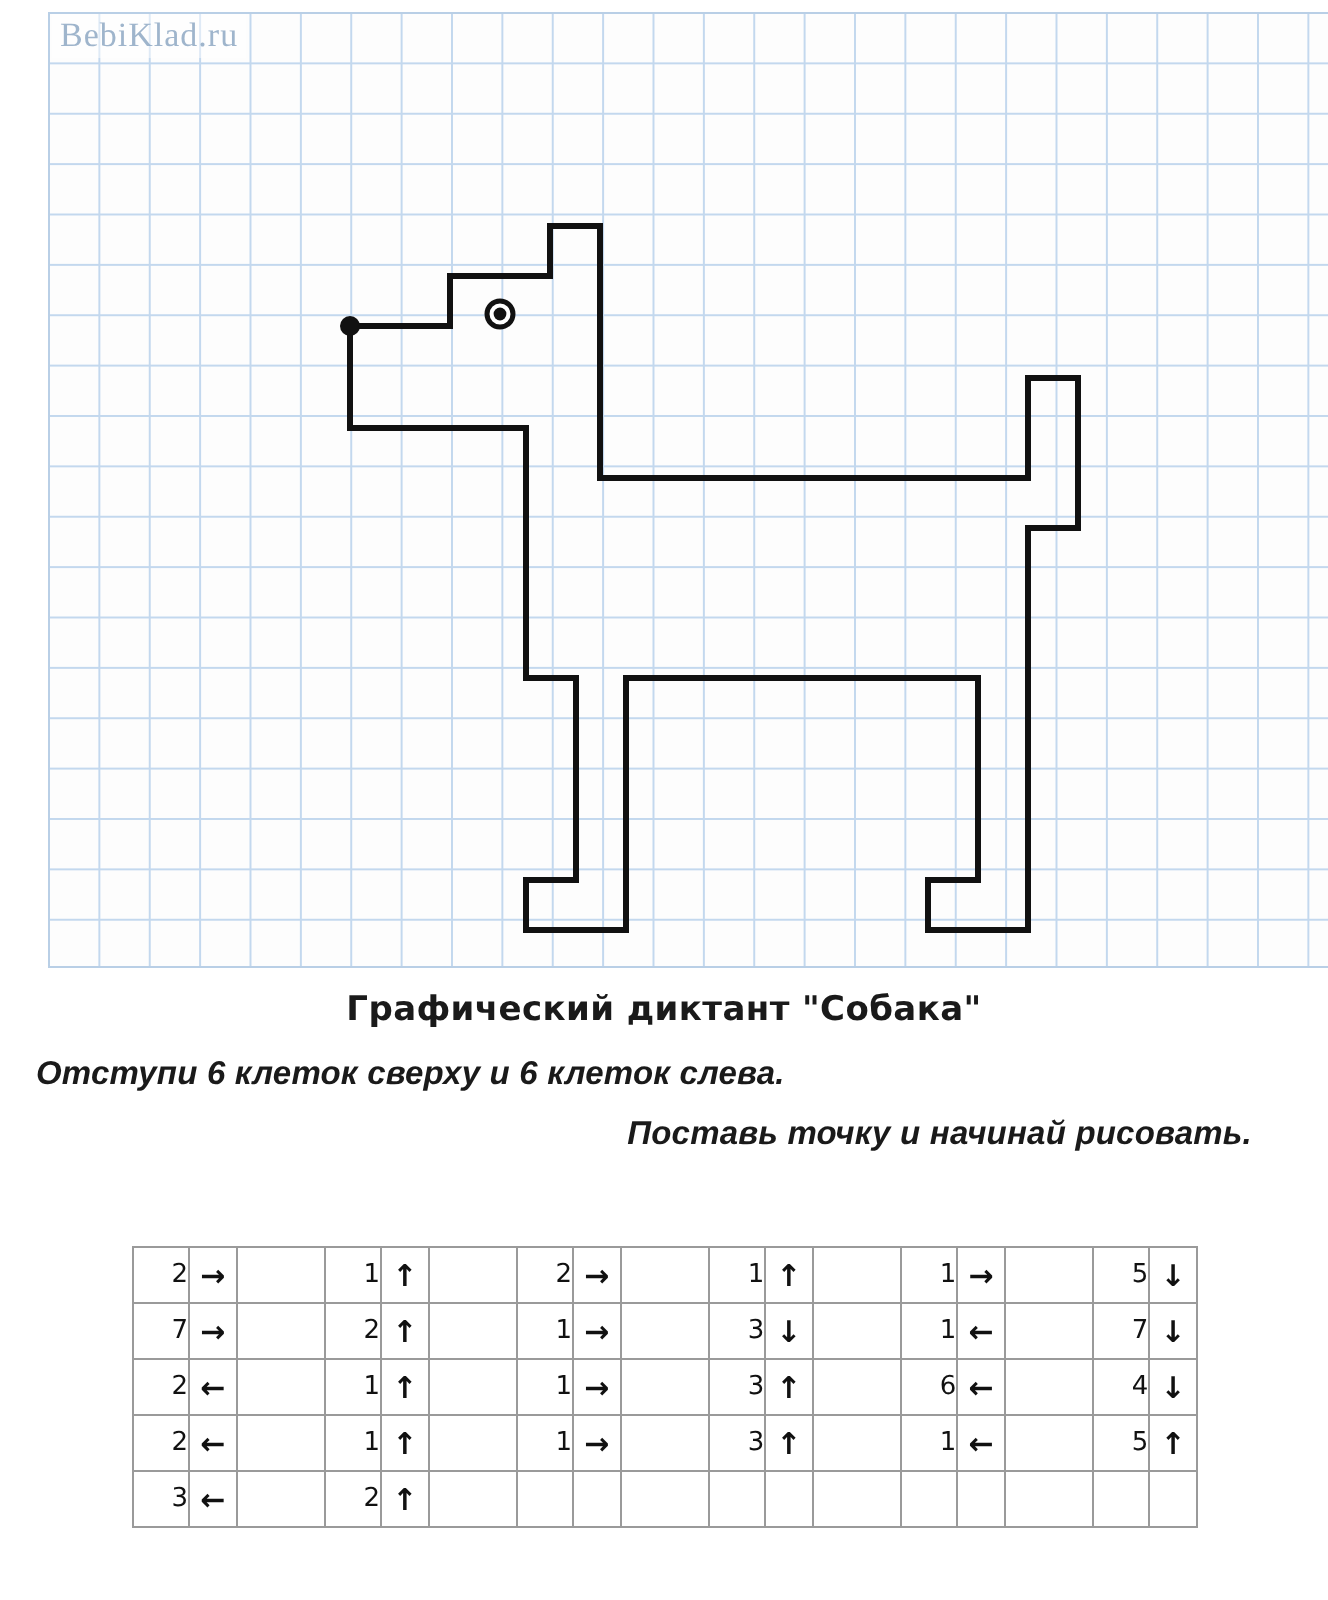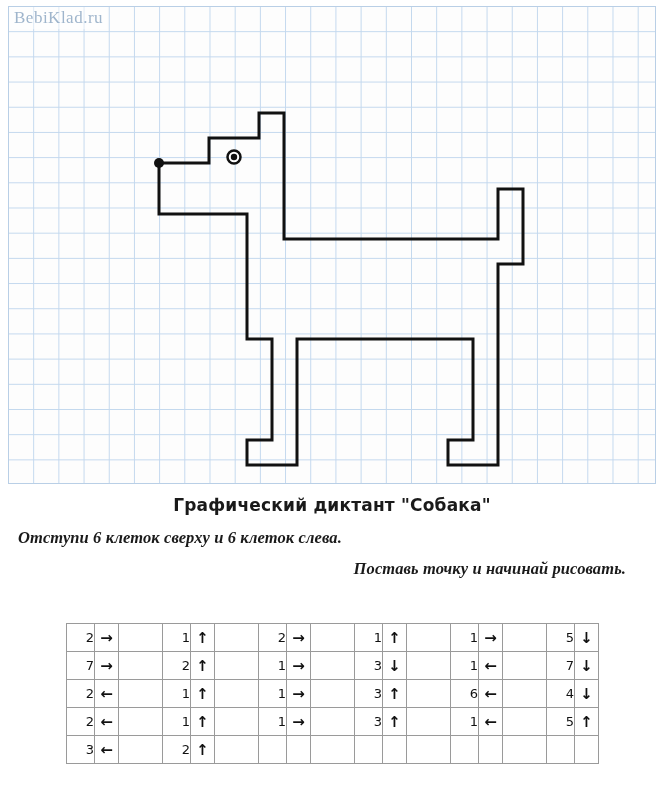--- a/index.html
+++ b/index.html
@@ -11,21 +11,21 @@
     width: 664px;
     height: 800px;
     font-family: "Liberation Sans", sans-serif;
     position: relative;
     overflow: hidden;
   }
 
   
   .grid-wrap {
     position: absolute;
-    left: 0;
+    left: 16px;
     top: 0;
     width: 533px;
     height: 490px;
   }
   .grid-paper {
     position: absolute;
     left: 8px;
     top: 6px;
     width: 648px;
     height: 478px;
@@ -70,21 +70,21 @@
   }
   .caption-title {
     font-family: "DejaVu Sans", sans-serif;
     font-weight: bold;
     font-size: 17px;
     color: #1a1a1a;
     letter-spacing: 0.2px;
     margin-bottom: 13px;
   }
   .caption-line {
-    font-family: Liberation Serif, serif;
+    font-family: Liberation Sans, sans-serif;
     font-style: italic;
     font-weight: bold;
     font-size: 16.5px;
     color: #1a1a1a;
     letter-spacing: 0.1px;
   }
   .caption-line.l1 {
     text-align: left;
     padding-left: 18px;
     margin-bottom: 11px;

